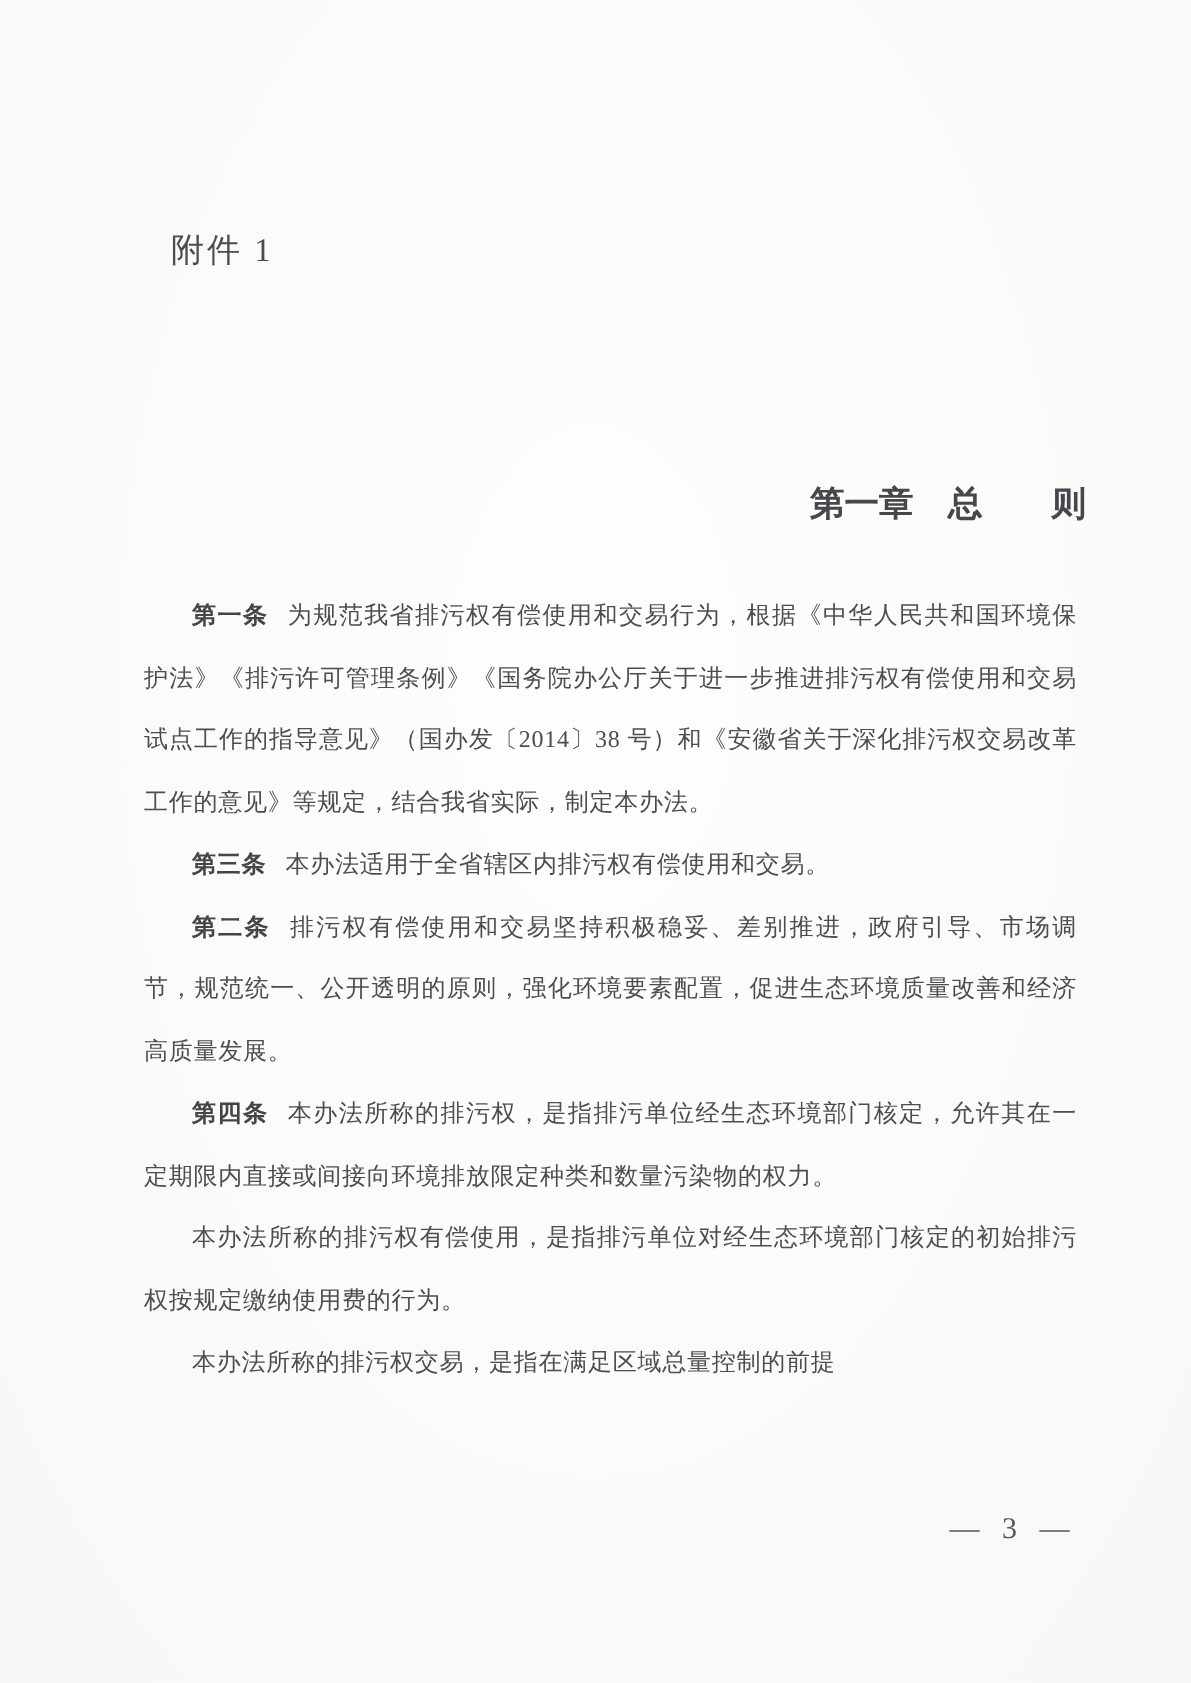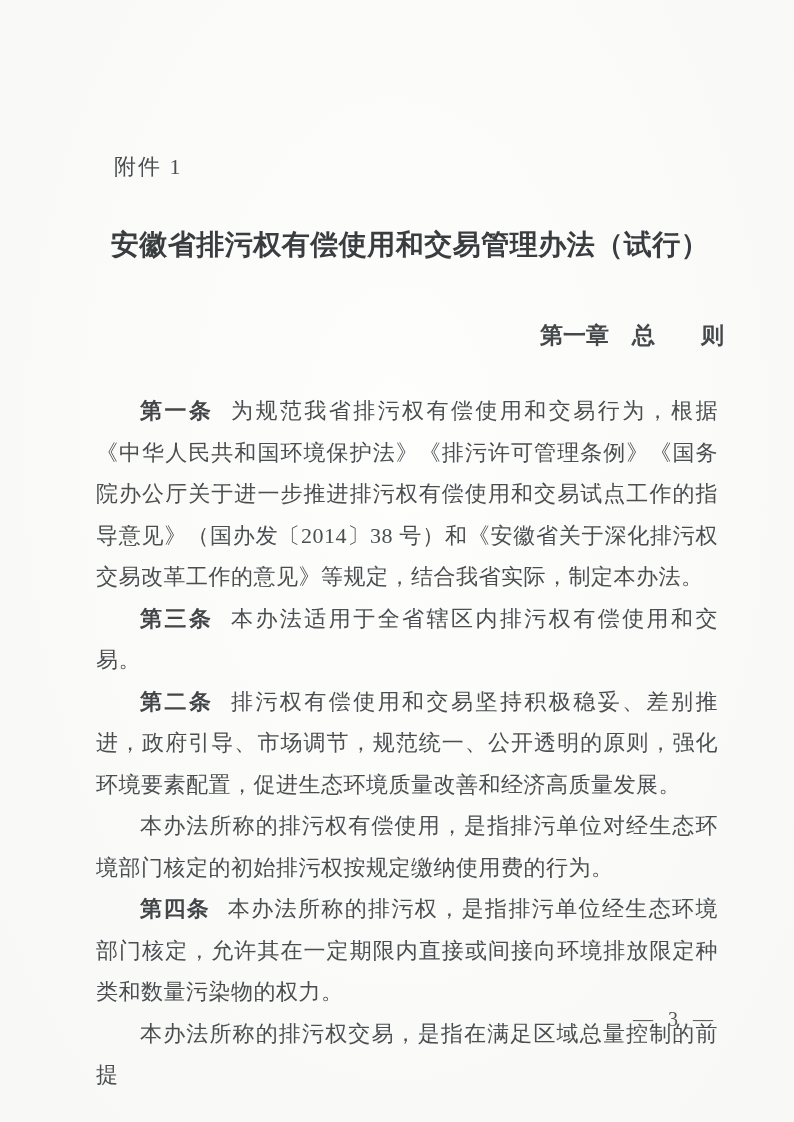--- a/index.html
+++ b/index.html
@@ -50,21 +50,21 @@
     font-weight: 600;
     color: #45484b;
   }
   .doc-body {
     position: absolute;
     top: 390px;
     left: 96px;
     width: 622px;
   }
   .body-para {
-    font-size: 22px;
+    font-size: 16px;
     line-height: 41.5px;
     text-align: justify;
     text-justify: inter-ideograph;
     text-indent: 2em;
     letter-spacing: 0.5px;
   }
   .article-label {
     font-weight: 700;
     font-family: "Liberation Sans", sans-serif;
     color: #434649;
@@ -80,44 +80,43 @@
     white-space: nowrap;
   }
 </style>
 </head>
 <body>
 
 <div class="page">
 
   <div class="attachment-label">附件 1</div>
 
-  <h1 class="doc-title">安徽省排污权有偿使用和交易管理办法（试行）</h1>
 
   <h2 class="chapter-heading">第一章　总　　则</h2>
 
   <div class="doc-body">
 
     <p class="body-para">
       <span class="article-label">第一条</span><span>为规范我省排污权有偿使用和交易行为，根据《中华人民共和国环境保护法》《排污许可管理条例》《国务院办公厅关于进一步推进排污权有偿使用和交易试点工作的指导意见》（国办发〔2014〕38 号）和《安徽省关于深化排污权交易改革工作的意见》等规定，结合我省实际，制定本办法。</span>
     </p>
 
     <p class="body-para">
       <span class="article-label">第三条</span><span>本办法适用于全省辖区内排污权有偿使用和交易。</span>
     </p>
 
     <p class="body-para">
       <span class="article-label">第二条</span><span>排污权有偿使用和交易坚持积极稳妥、差别推进，政府引导、市场调节，规范统一、公开透明的原则，强化环境要素配置，促进生态环境质量改善和经济高质量发展。</span>
     </p>
 
     <p class="body-para">
-      <span>本办法所称的排污权有偿使用，是指排污单位对经生态环境部门核定的初始排污权按规定缴纳使用费的行为。</span>
+      <span class="article-label">第四条</span><span>本办法所称的排污权，是指排污单位经生态环境部门核定，允许其在一定期限内直接或间接向环境排放限定种类和数量污染物的权力。</span>
     </p>
 
     <p class="body-para">
-      <span class="article-label">第四条</span><span>本办法所称的排污权，是指排污单位经生态环境部门核定，允许其在一定期限内直接或间接向环境排放限定种类和数量污染物的权力。</span>
+      <span>本办法所称的排污权有偿使用，是指排污单位对经生态环境部门核定的初始排污权按规定缴纳使用费的行为。</span>
     </p>
 
     <p class="body-para">
       <span>本办法所称的排污权交易，是指在满足区域总量控制的前提</span>
     </p>
 
   </div>
 
   <div class="page-number">— 3 —</div>
 

